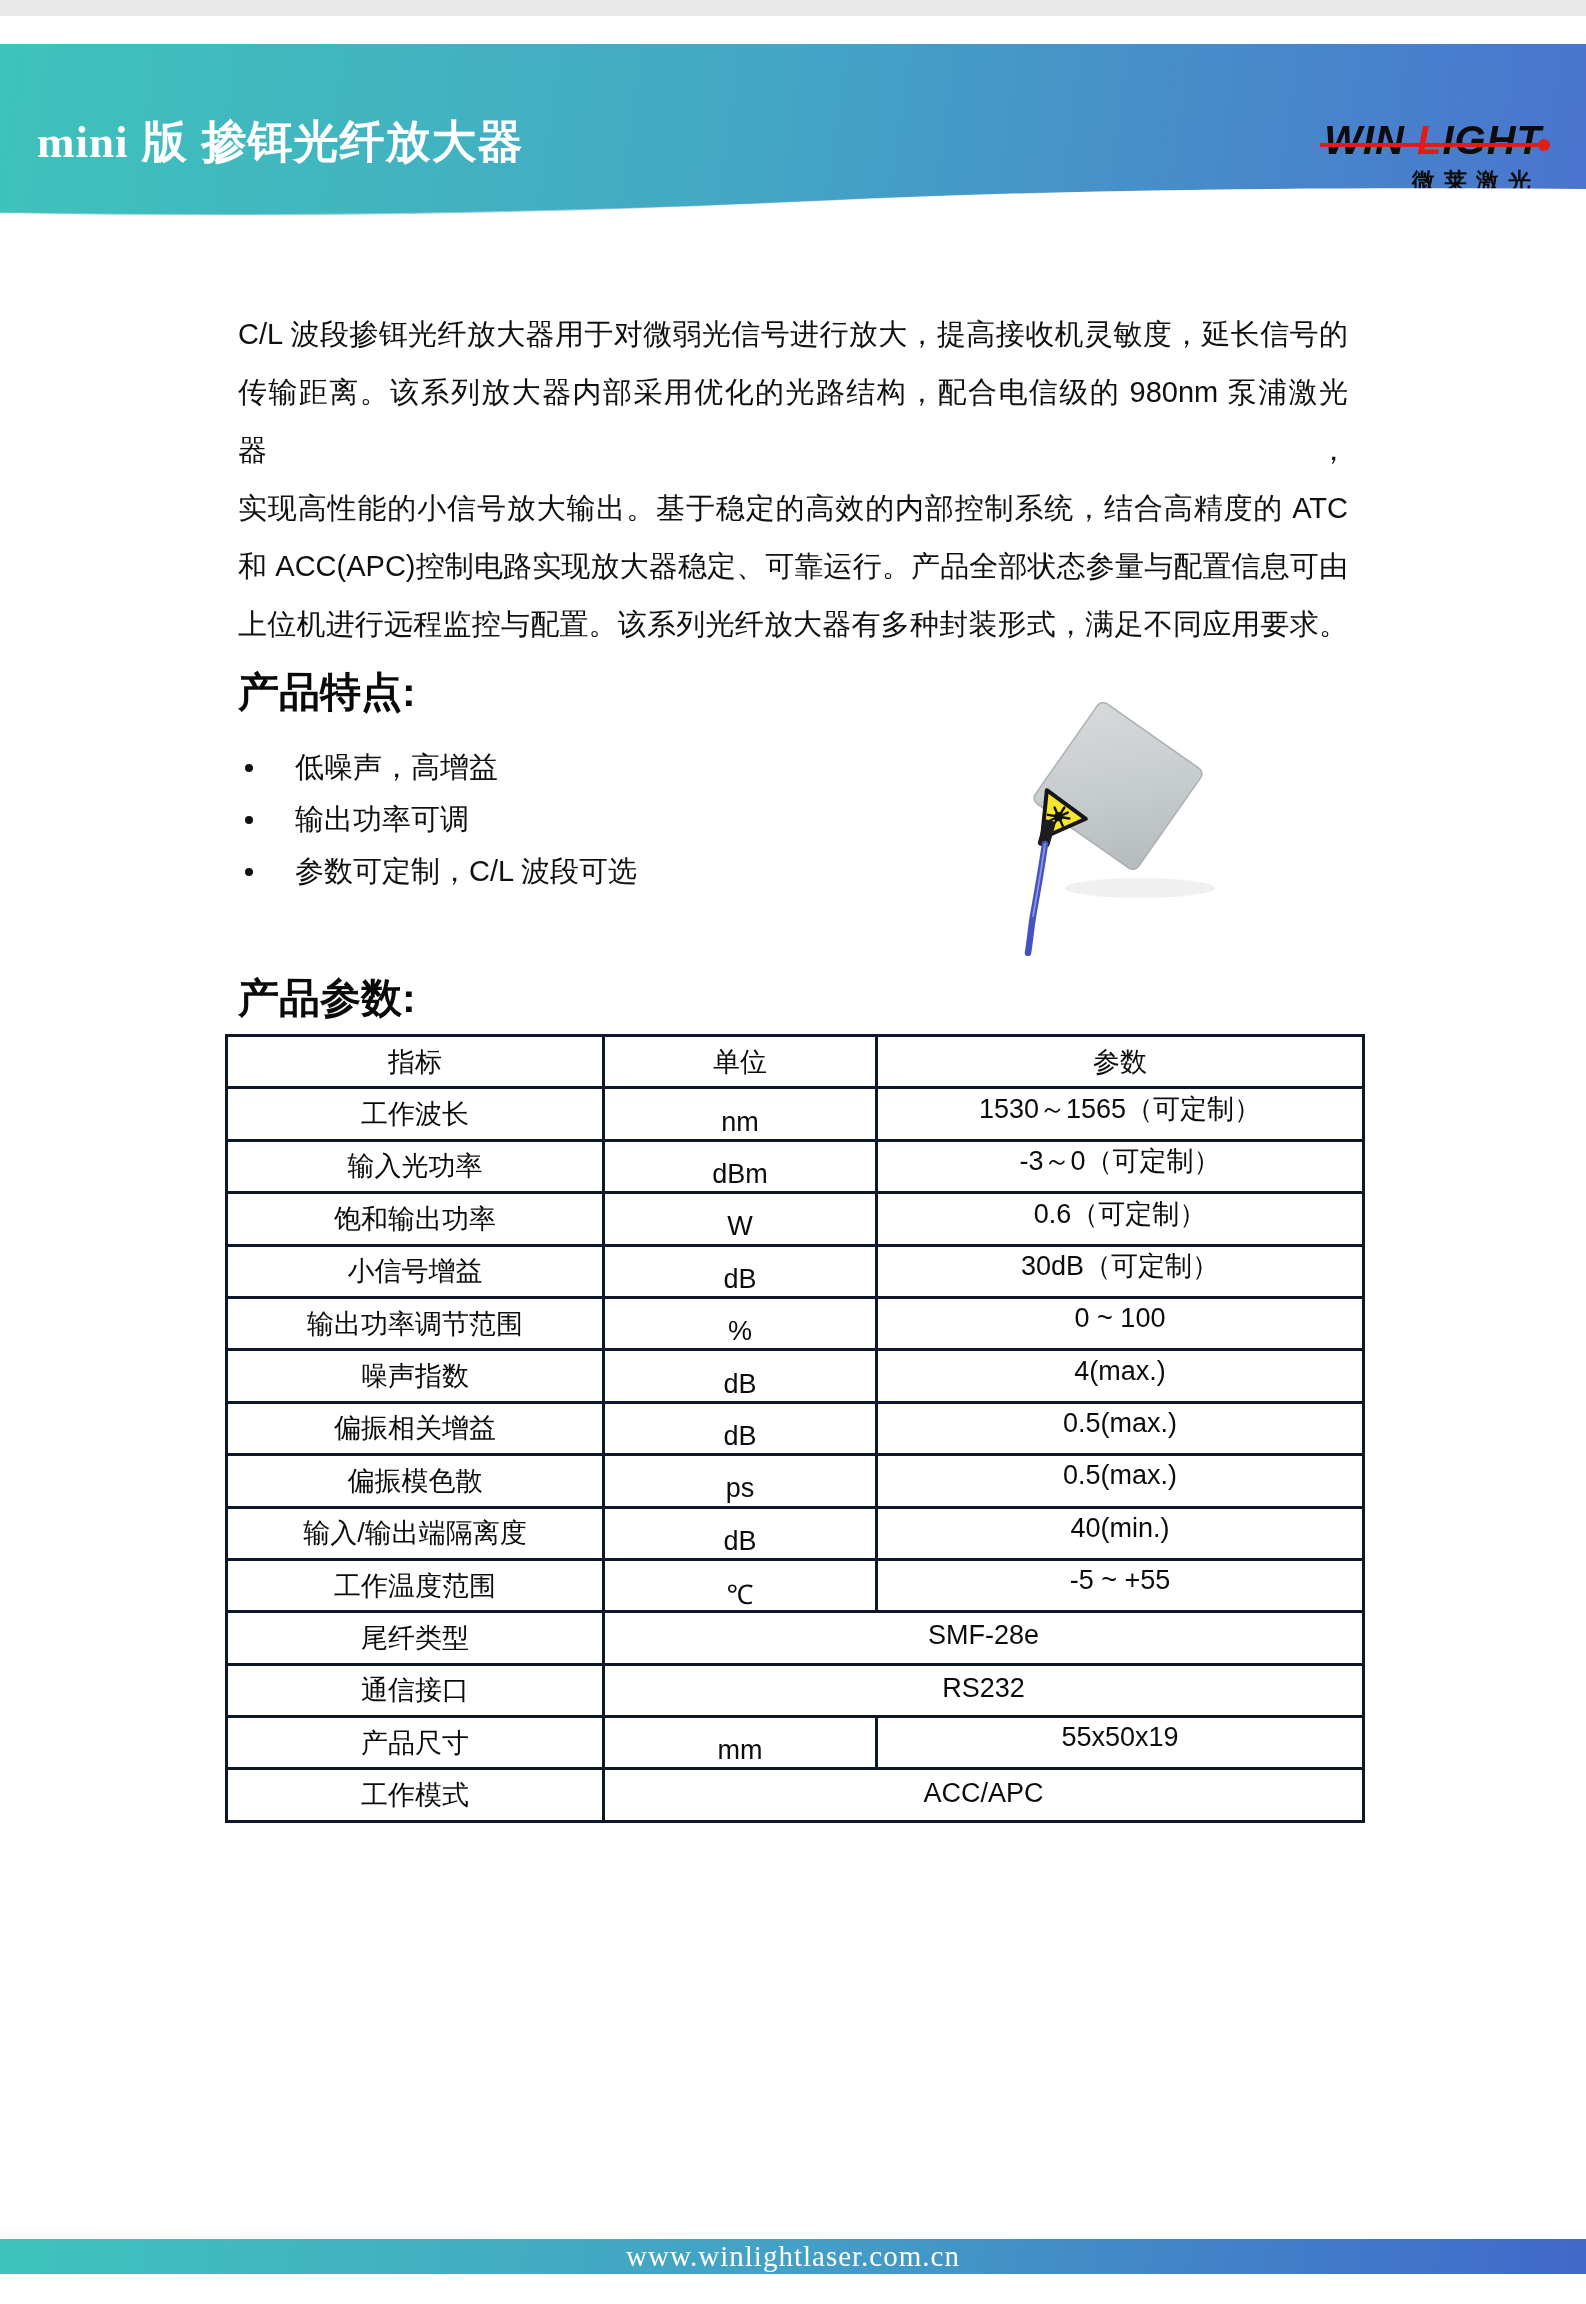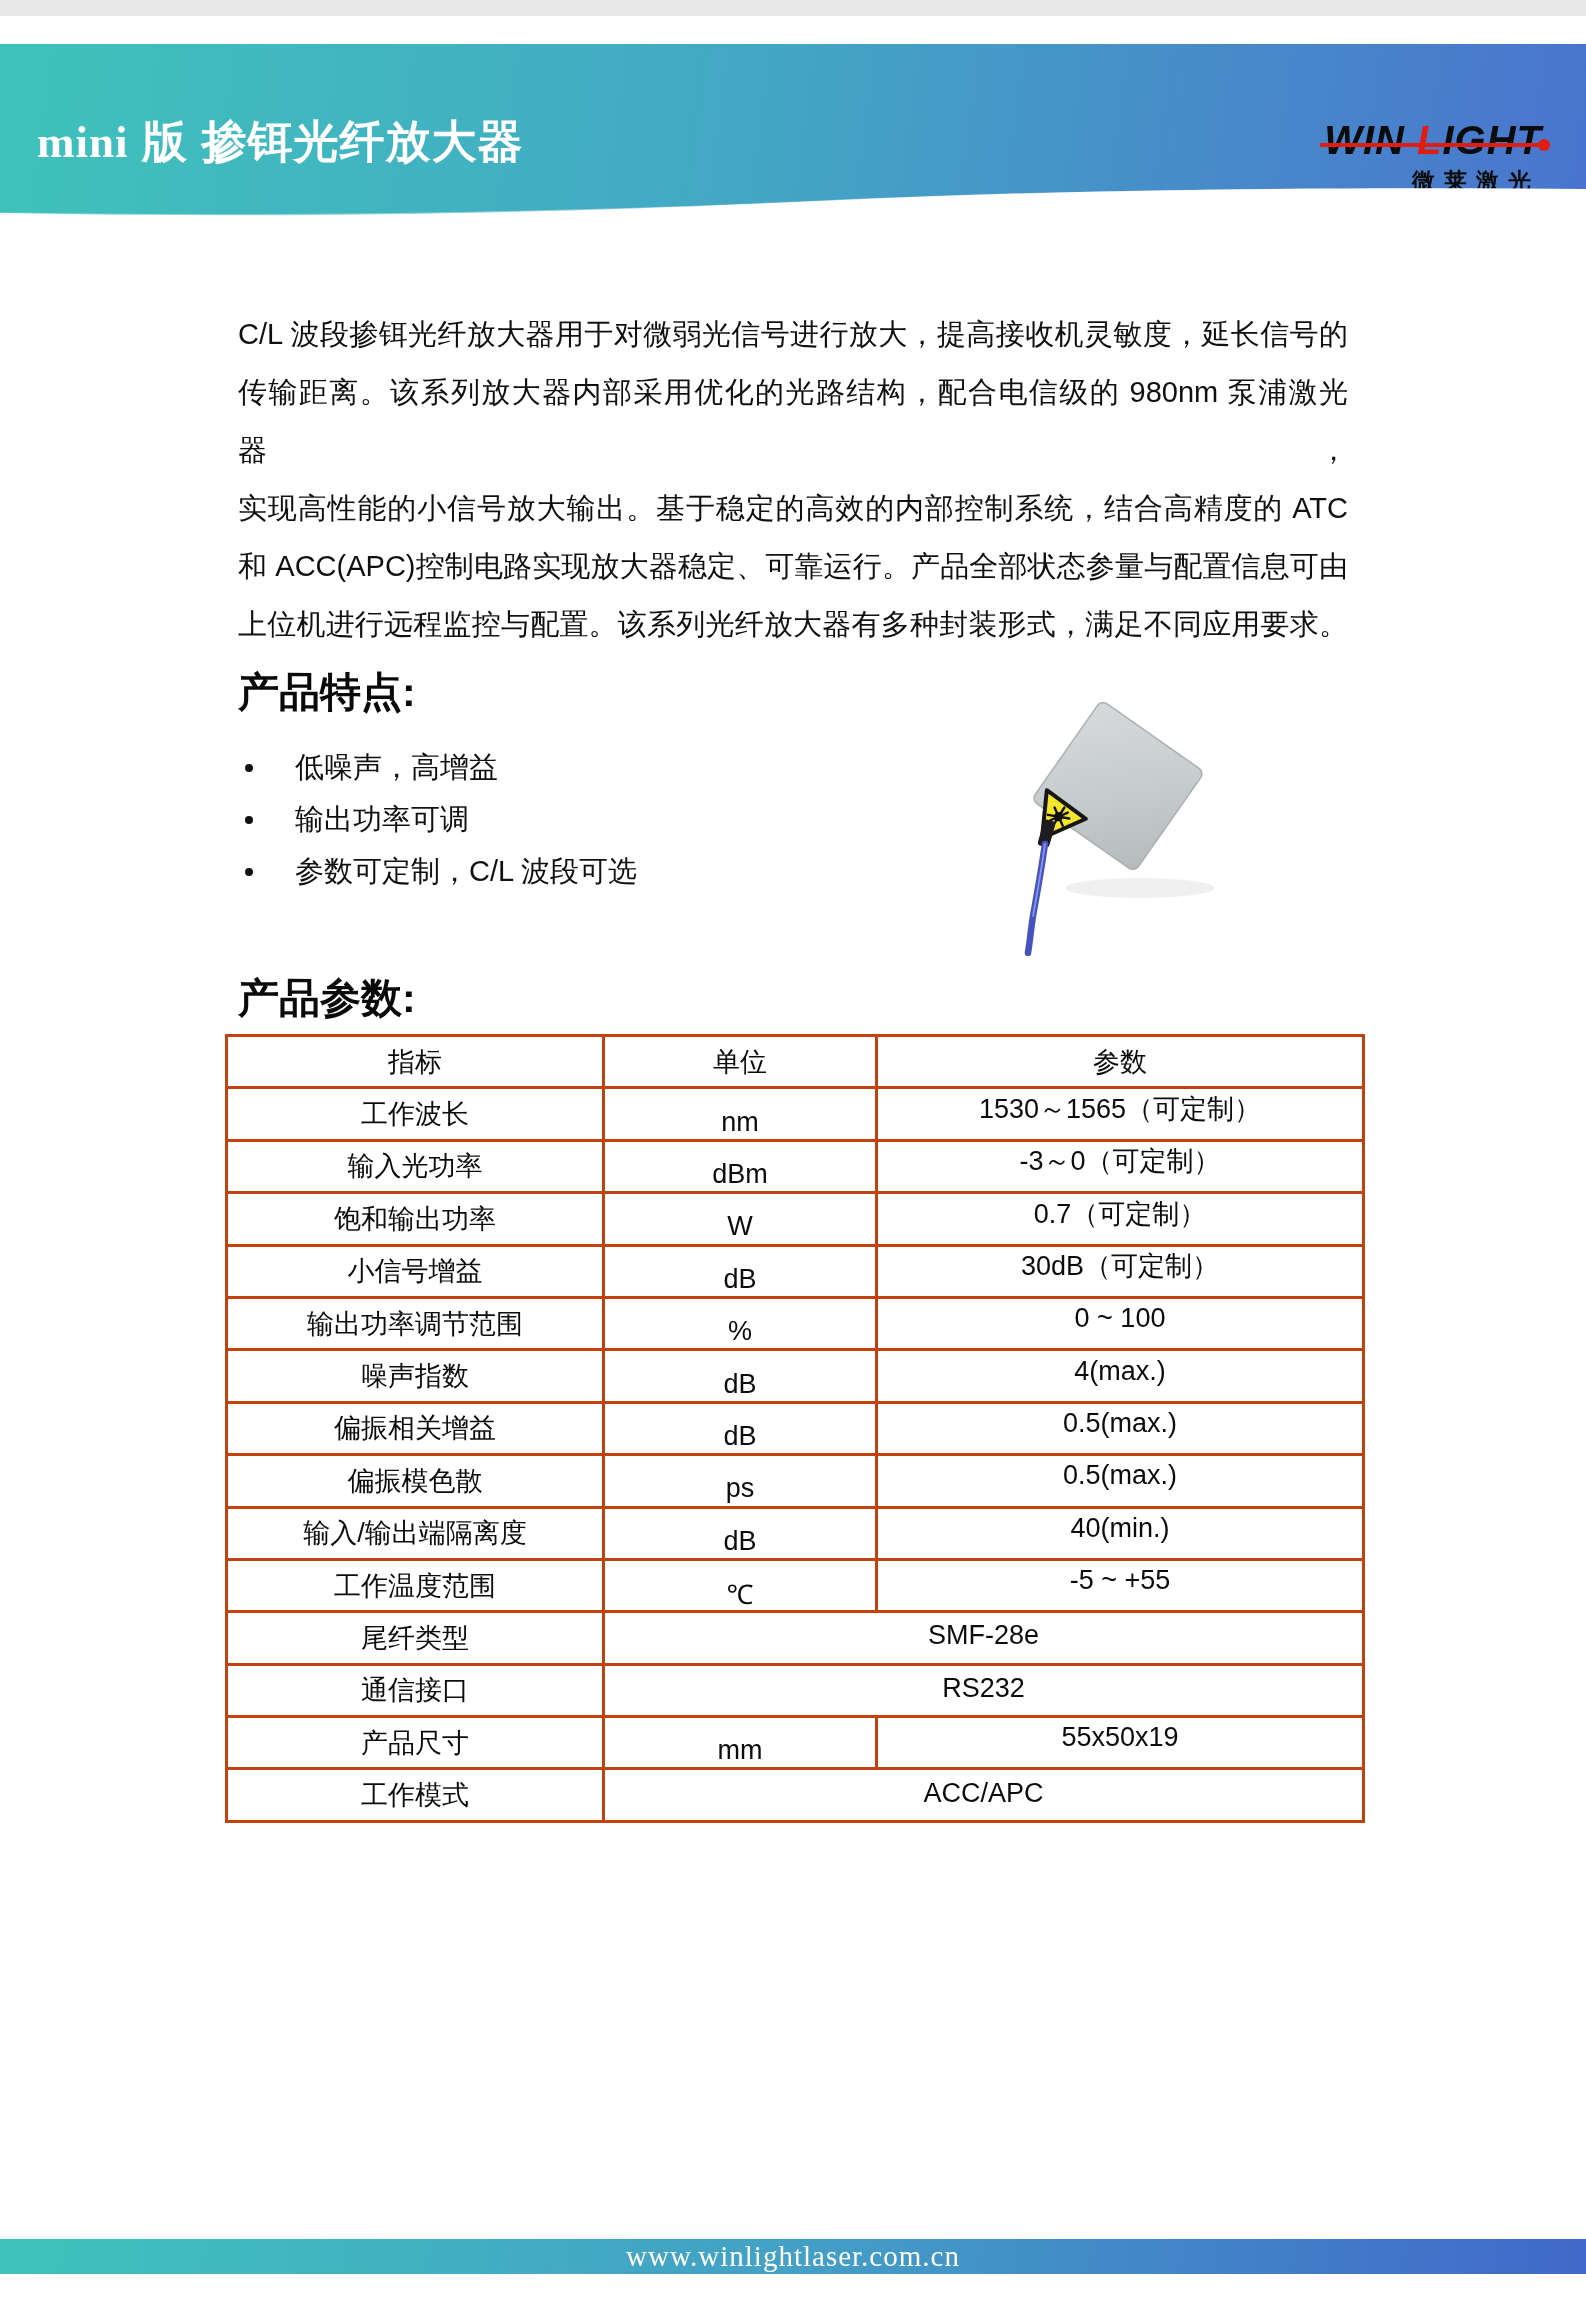--- a/index.html
+++ b/index.html
@@ -55,21 +55,21 @@
     margin-left:7px;margin-right:42px;flex:0 0 auto;
   }
   
   .photo{position:absolute;left:990px;top:640px;}
   
   .ptable{
     position:absolute;left:225px;top:1018px;width:1137px;
     border-collapse:collapse;table-layout:fixed;
   }
   .ptable td{
-    border:3px solid #c2410c;text-align:center;vertical-align:middle;
+    border:3px solid #0f172a;text-align:center;vertical-align:middle;
     font-size:27px;color:#0c0c0c;padding:0;overflow:hidden;
   }
   .ptable tr{height:52.4px;}
   .ptable .u{position:relative;top:8px;}
   .ptable .v{position:relative;top:-5px;}
   .ptable .m{position:relative;top:-2px;}
   
   .footer{
     position:absolute;left:0;top:2223px;width:1586px;height:35px;
     background:linear-gradient(98deg,#3fc3bc 0%,#43a0c6 50%,#4168ca 100%);
@@ -174,21 +174,21 @@
         <td><span class="v">1530～1565（可定制）</span></td>
       </tr>
       <tr>
         <td><span>输入光功率</span></td>
         <td><span class="u">dBm</span></td>
         <td><span class="v">-3～0（可定制）</span></td>
       </tr>
       <tr>
         <td><span>饱和输出功率</span></td>
         <td><span class="u">W</span></td>
-        <td><span class="v">0.7（可定制）</span></td>
+        <td><span class="v">0.6（可定制）</span></td>
       </tr>
       <tr>
         <td><span>小信号增益</span></td>
         <td><span class="u">dB</span></td>
         <td><span class="v">30dB（可定制）</span></td>
       </tr>
       <tr>
         <td><span>输出功率调节范围</span></td>
         <td><span class="u">%</span></td>
         <td><span class="v">0 ~ 100</span></td>

